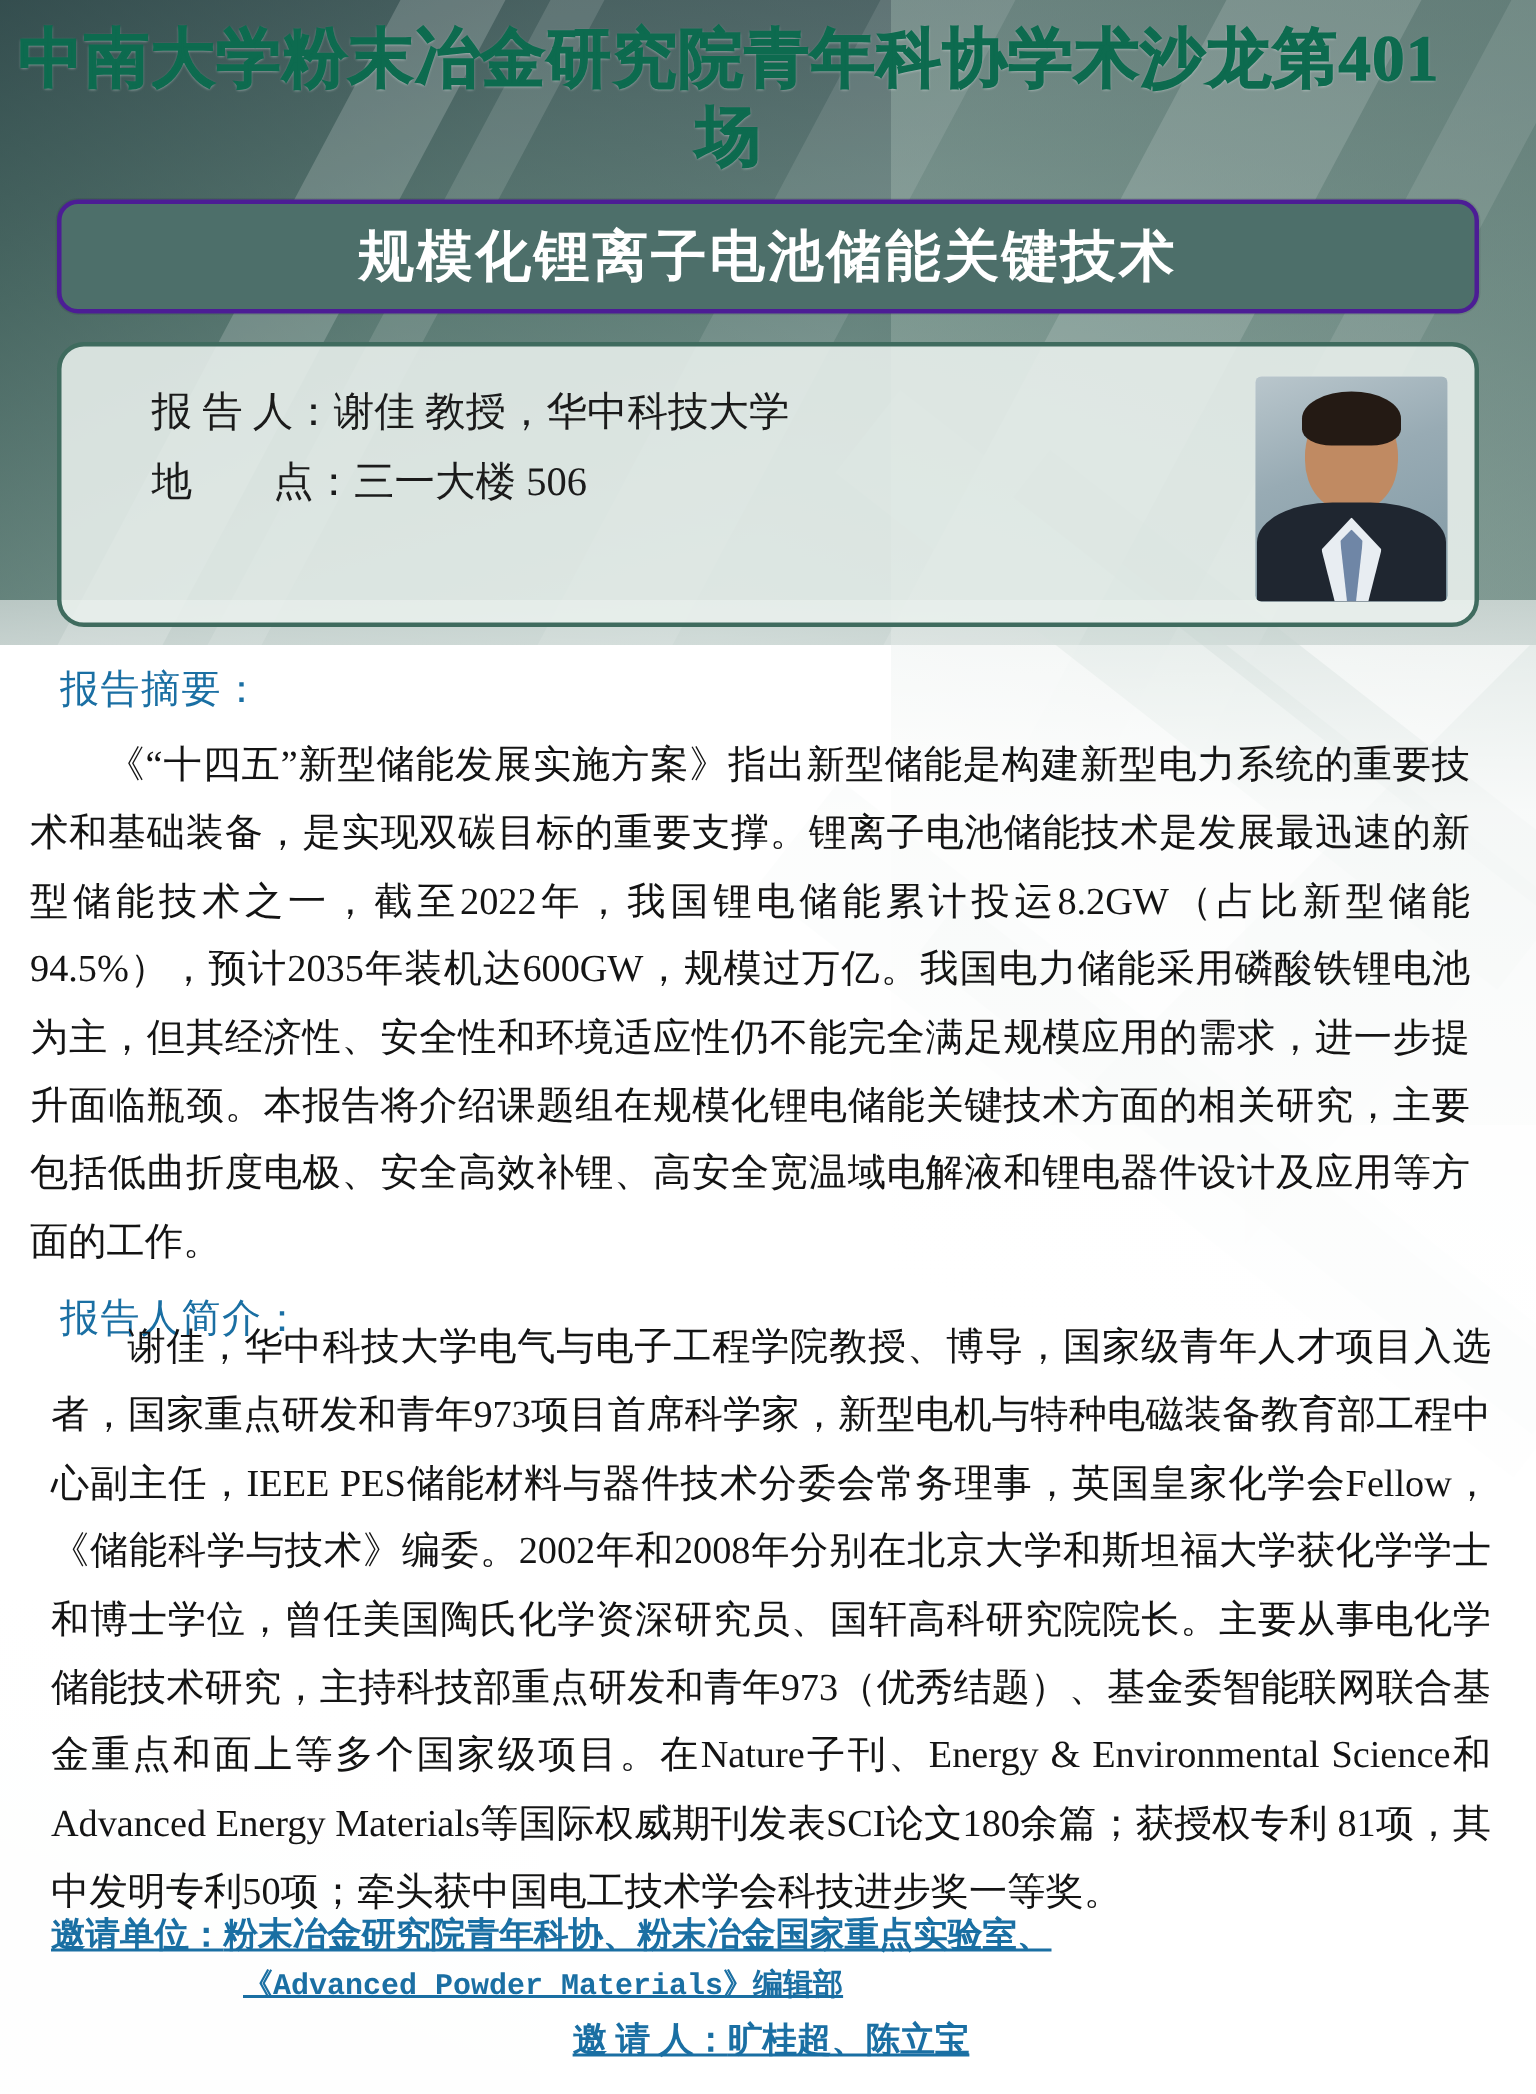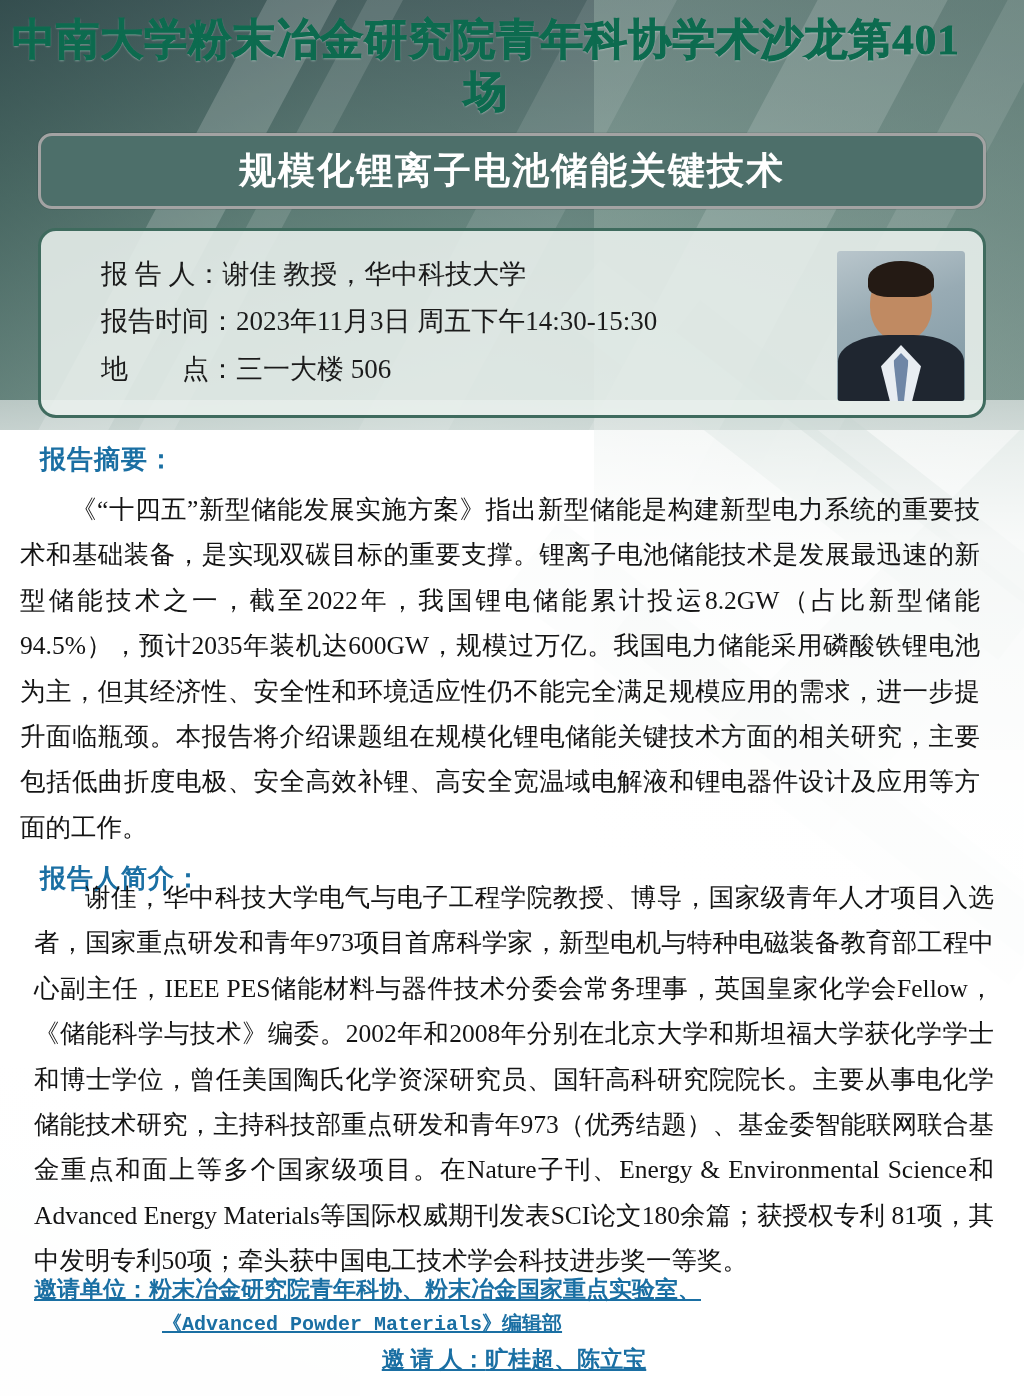--- a/index.html
+++ b/index.html
@@ -64,21 +64,21 @@
     line-height:1.22;
     color:#0d6b4f;
     -webkit-text-stroke:1px #0d6b4f;
     letter-spacing:1px;
     text-shadow:0 1px 2px rgba(255,255,255,0.55);
   }
 
   .topic-box {
     position:absolute; left:38px; top:133px; width:948px; height:76px;
     background:#4d6f6a;
-    border:3px solid #a3a3a3;
+    border:3px solid #4c1d95;
     border-radius:14px;
     box-shadow:0 0 0 1px rgba(0,0,0,0.08);
     display:flex; align-items:center; justify-content:center;
   }
   .topic-text {
     color:#ffffff; font-weight:bold; font-size:37px; letter-spacing:2px;
     font-family:"Liberation Serif", serif;
   }
 
   .info-box {
@@ -123,21 +123,21 @@
   }
   .portrait .tie {
     position:absolute; left:50%; bottom:0; width:15px; height:48px;
     transform:translateX(-50%);
     background:#6f86a6; clip-path:polygon(50% 0,100% 16%,70% 100%,30% 100%,0 16%);
   }
 
   .section-head {
     position:absolute;
     font-family:"Liberation Serif", serif;
-    font-weight:bold; font-size:26px; color:#1a6fa3;
+    font-weight:normal; font-size:26px; color:#1a6fa3;
     letter-spacing:1px;
   }
   #abstract-head { left:40px; top:442px; }
   #bio-head { left:40px; top:832px;margin-top:29px; }
 
   .body-text {
     position:absolute;
     font-family:"Liberation Serif", serif;
     font-size:25.5px;
     line-height:1.78;
@@ -190,21 +190,20 @@
   <div id="content">
 
     <div class="title">中南大学粉末冶金研究院青年科协学术沙龙第401场</div>
 
     <div class="topic-box">
       <span class="topic-text">规模化锂离子电池储能关键技术</span>
     </div>
 
     <div class="info-box">
       <div class="info-line">报 告 人：谢佳 教授，华中科技大学</div>
-      <div class="info-line">报告时间：2023年11月3日 周五下午14:30-15:30</div>
       <div class="info-line">地　　点：三一大楼 506</div>
 
       <div class="portrait">
         <div class="sky"></div>
         <div class="head"></div>
         <div class="hair"></div>
         <div class="suit"></div>
         <div class="shirt"></div>
         <div class="tie"></div>
       </div>

